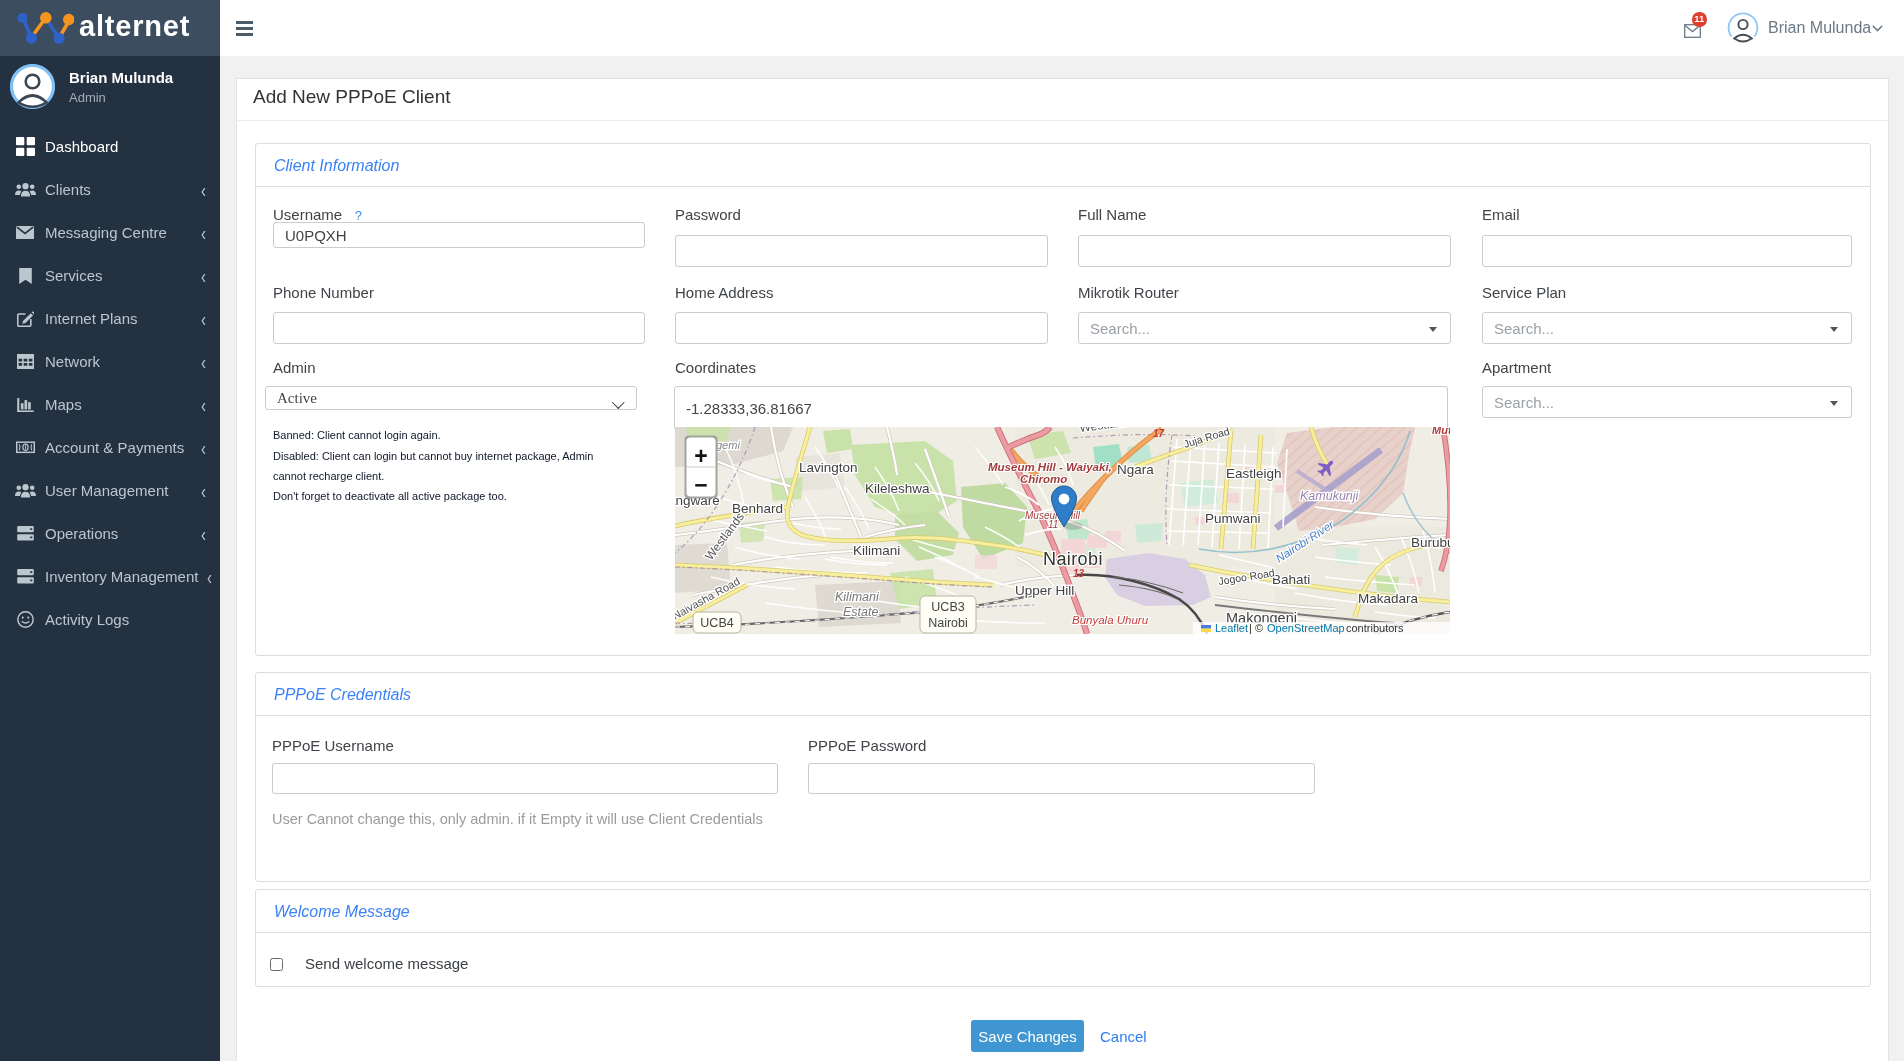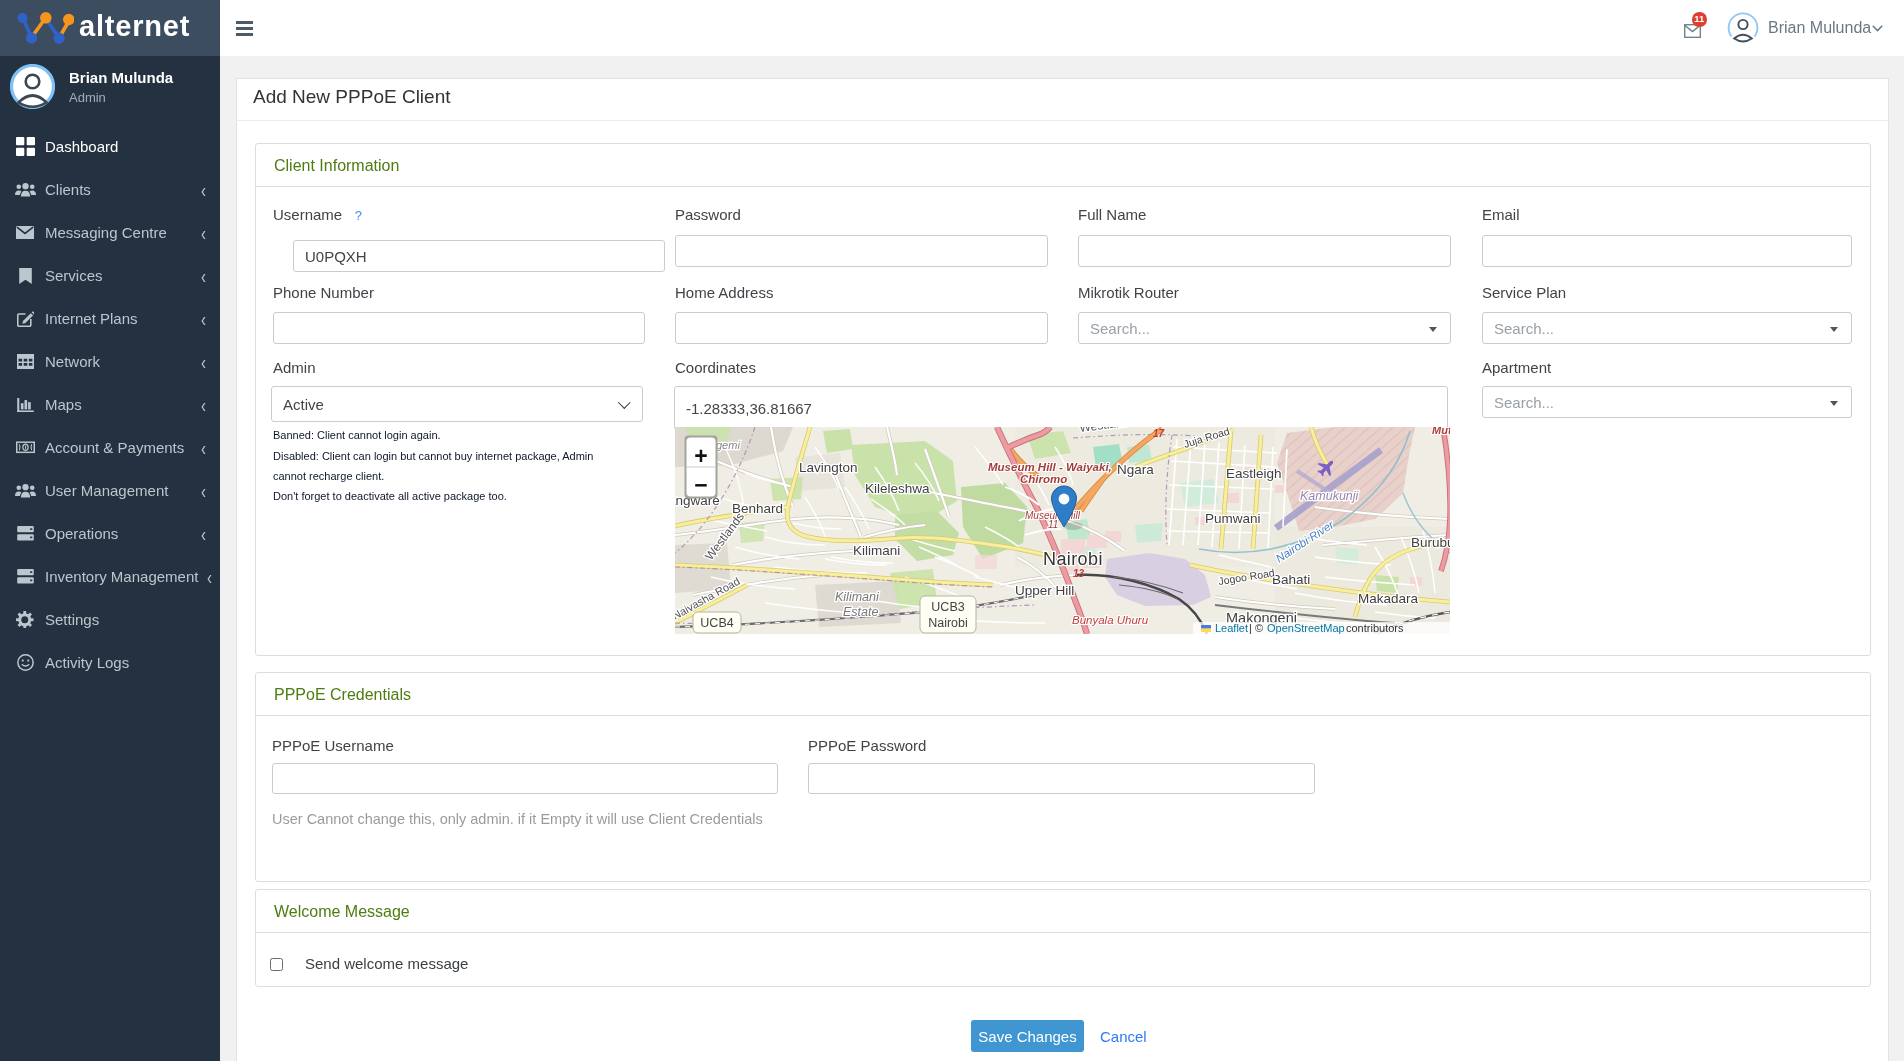--- a/index.html
+++ b/index.html
@@ -19,21 +19,21 @@
 ul.menu { list-style:none; margin-top:8px; }
 ul.menu li { height:43px; display:flex; align-items:center; padding:0 14px; font-size:15px; position:relative; }
 ul.menu li .ic { width:22px; margin-right:9px; display:flex; justify-content:center; }
 ul.menu li.on { color:#fff; }
 ul.menu li .ch { position:absolute; right:14px; font-size:15px; color:#b9c6ce; font-family:"Liberation Sans"; transform:scaleY(1.4); }
 
 #card { left:236px; top:78px; width:1653px; height:990px; background:#fff; border:1px solid #dfe3e6; }
 #card-h { left:236px; top:78px; width:1653px; height:43px; border-bottom:1px solid #ebebeb; }
 #card-title { left:253px; top:86px; font-size:19px; color:#333; }
 .panel { background:#fff; border:1px solid #ddd; border-radius:3px; }
-.panel-h { border-bottom:1px solid #ddd; height:43px; line-height:43px; padding-left:18px; font-size:16px; color:#4d7c0f; }
+.panel-h { border-bottom:1px solid #ddd; height:43px; line-height:43px; padding-left:18px; font-size:16px; color:#3b82f6;font-style:italic; }
 .lbl { font-size:15px; color:#404448; }
 .inp { border:1px solid #ccc; border-radius:3px; background:#fff; font-size:15px; color:#444; padding-left:11px; display:flex; align-items:center; }
 .ph { color:#9aa0a6; }
 .sel2 .tri { position:absolute; right:13px; top:14px; width:0; height:0; border-left:4.5px solid transparent; border-right:4.5px solid transparent; border-top:5.5px solid #555; }
 .chev { position:absolute; right:14px; top:11px; width:8.5px; height:8.5px; border-right:1.9px solid #333; border-bottom:1.9px solid #333; transform:rotate(45deg); }
 .help { font-size:11px; color:#0f172a; }
 #save { left:971px; top:1020px; width:113px; height:32px; background:#3f96d1; border-radius:3px; color:#fff; font-size:15px; display:flex; align-items:center; justify-content:center; }
 #cancel { left:1100px; top:1028px; color:#2e7bf3; font-size:15px; }
 </style>
 </head>
@@ -131,36 +131,20 @@
         </span>Operations<span class="ch">‹</span></li>
     <li><span class="ic">
           <svg width="17" height="14.5" viewBox="0 0 16 14" fill="currentColor">
             <rect x="0" y="0" width="16" height="6" rx="1"></rect>
             <rect x="0" y="8" width="16" height="6" rx="1"></rect>
             <rect x="12.5" y="2.2" width="2" height="1.6" fill="#243140"></rect>
             <rect x="12.5" y="10.2" width="2" height="1.6" fill="#243140"></rect>
           </svg>
         </span>Inventory Management<span class="ch" style="right:8px">‹</span></li>
     <li><span class="ic">
-          <svg width="17.5" height="17.5" viewBox="0 0 16 16">
-            <circle cx="8" cy="8" r="4.6" fill="none" stroke="currentColor" stroke-width="2.8"></circle>
-            <g stroke="currentColor" stroke-width="2.6">
-              <line x1="8" y1="0" x2="8" y2="3"></line>
-              <line x1="8" y1="13" x2="8" y2="16"></line>
-              <line x1="0" y1="8" x2="3" y2="8"></line>
-              <line x1="13" y1="8" x2="16" y2="8"></line>
-              <line x1="2.3" y1="2.3" x2="4.5" y2="4.5"></line>
-              <line x1="11.5" y1="11.5" x2="13.7" y2="13.7"></line>
-              <line x1="13.7" y1="2.3" x2="11.5" y2="4.5"></line>
-              <line x1="2.3" y1="13.7" x2="4.5" y2="11.5"></line>
-            </g>
-            <circle cx="8" cy="8" r="1.8" fill="#243140"></circle>
-          </svg>
-        </span>Settings</li>
-    <li><span class="ic">
           <svg width="17" height="17" viewBox="0 0 16 16" fill="none" stroke="currentColor">
             <circle cx="8" cy="8" r="7.2" stroke-width="1.4"></circle>
             <circle cx="5.4" cy="6.2" r="1" fill="currentColor" stroke="none"></circle>
             <circle cx="10.6" cy="6.2" r="1" fill="currentColor" stroke="none"></circle>
             <path d="M4.5,9.7 Q8,13 11.5,9.7" stroke-width="1.3"></path>
           </svg>
         </span>Activity Logs</li>
   </ul>
 </div>
 <div id="navbar" class="abs">
@@ -206,21 +190,21 @@
     <div style="margin:0"></div>
   </div>
 
 <div class="panel abs" style="left:255px; top:143px; width:1616px; height:513px;">
   <div class="panel-h">Client Information</div>
 </div>
 <div class="lbl abs" style="left:273px; top:206px;">Username&nbsp;&nbsp; <span style="color:#3b8ff3; font-size:13px;">?</span></div>
 <div class="lbl abs" style="left:675px; top:206px;">Password</div>
 <div class="lbl abs" style="left:1078px; top:206px;">Full Name</div>
 <div class="lbl abs" style="left:1482px; top:206px;">Email</div>
-<div class="inp abs" style="left:273px; top:240px; width:372px; height:32px;margin-left:20px;">U0PQXH</div>
+<div class="inp abs" style="left:273px; top:222px; width:372px; height:26px;">U0PQXH</div>
 <div class="inp abs" style="left:675px; top:235px; width:373px; height:32px;"></div>
 <div class="inp abs" style="left:1078px; top:235px; width:373px; height:32px;"></div>
 <div class="inp abs" style="left:1482px; top:235px; width:370px; height:32px;"></div>
 
 <div class="lbl abs" style="left:273px; top:284px;">Phone Number</div>
 <div class="lbl abs" style="left:675px; top:284px;">Home Address</div>
 <div class="lbl abs" style="left:1078px; top:284px;">Mikrotik Router</div>
 <div class="lbl abs" style="left:1482px; top:284px;">Service Plan</div>
 <div class="inp abs" style="left:273px; top:312px; width:372px; height:32px;"></div>
 <div class="inp abs" style="left:675px; top:312px; width:373px; height:32px;"></div>
@@ -229,21 +213,21 @@
     <span class="tri"></span>
   </div>
 <div class="inp sel2 abs" style="left:1482px; top:312px; width:370px; height:32px;">
     <span class="ph">Search...</span>
     <span class="tri"></span>
   </div>
 
 <div class="lbl abs" style="left:273px; top:359px;">Admin</div>
 <div class="lbl abs" style="left:675px; top:359px;">Coordinates</div>
 <div class="lbl abs" style="left:1482px; top:359px;">Apartment</div>
-<div class="inp abs" style="left:271px; top:386px; width:372px; height:36px;">Active<span class="chev"></span></div>
+<div class="inp abs" style="left:265px; top:386px; width:372px; height:24px;font-family:Liberation Serif, serif;">Active<span class="chev"></span></div>
 <div class="inp abs" style="left:674px; top:386px; width:774px; height:44px;">-1.28333,36.81667</div>
 <div class="inp sel2 abs" style="left:1482px; top:386px; width:370px; height:32px;">
     <span class="ph">Search...</span>
     <span class="tri"></span>
   </div>
 
 <div class="help abs" style="left:273px; top:429px;">Banned: Client cannot login again.</div>
 <div class="help abs" style="left:273px; top:450px;">Disabled: Client can login but cannot buy internet package, Admin</div>
 <div class="help abs" style="left:273px; top:470px;">cannot recharge client.</div>
 <div class="help abs" style="left:273px; top:490px;">Don't forget to deactivate all active package too.</div>

